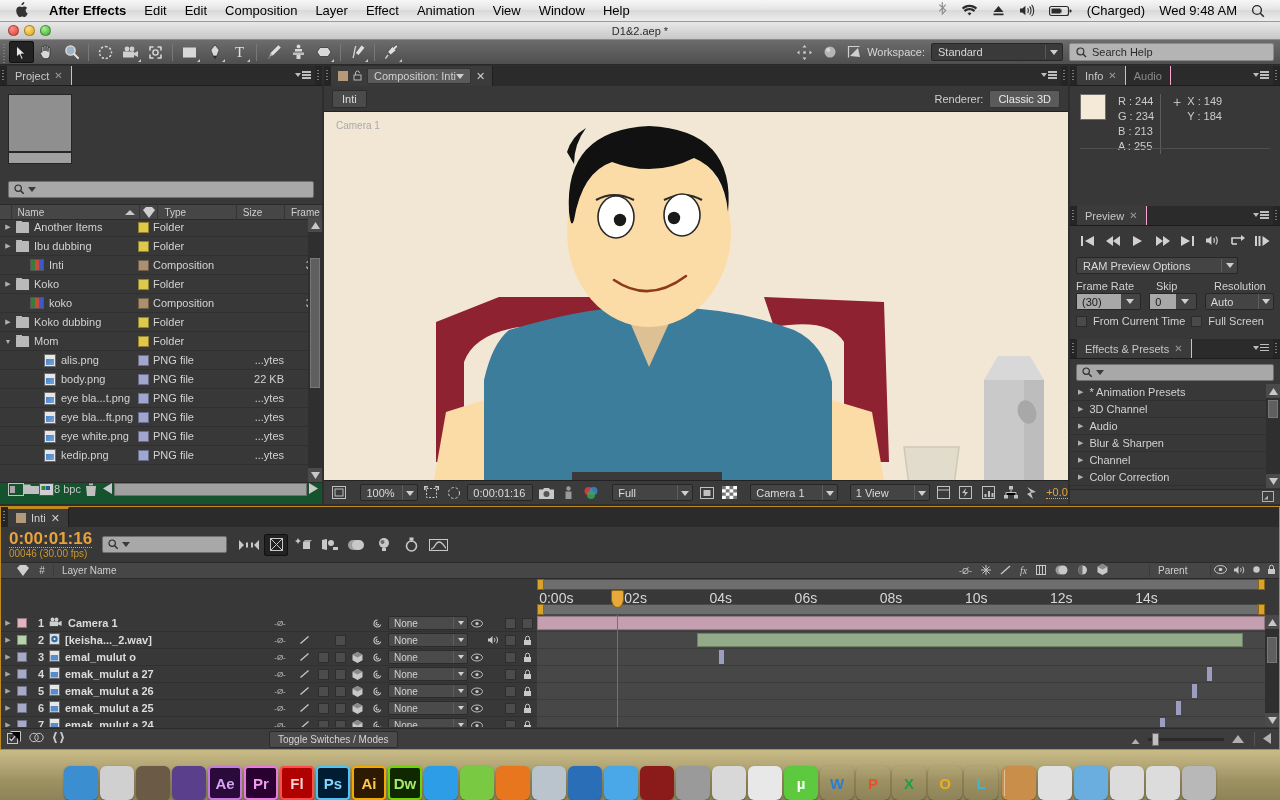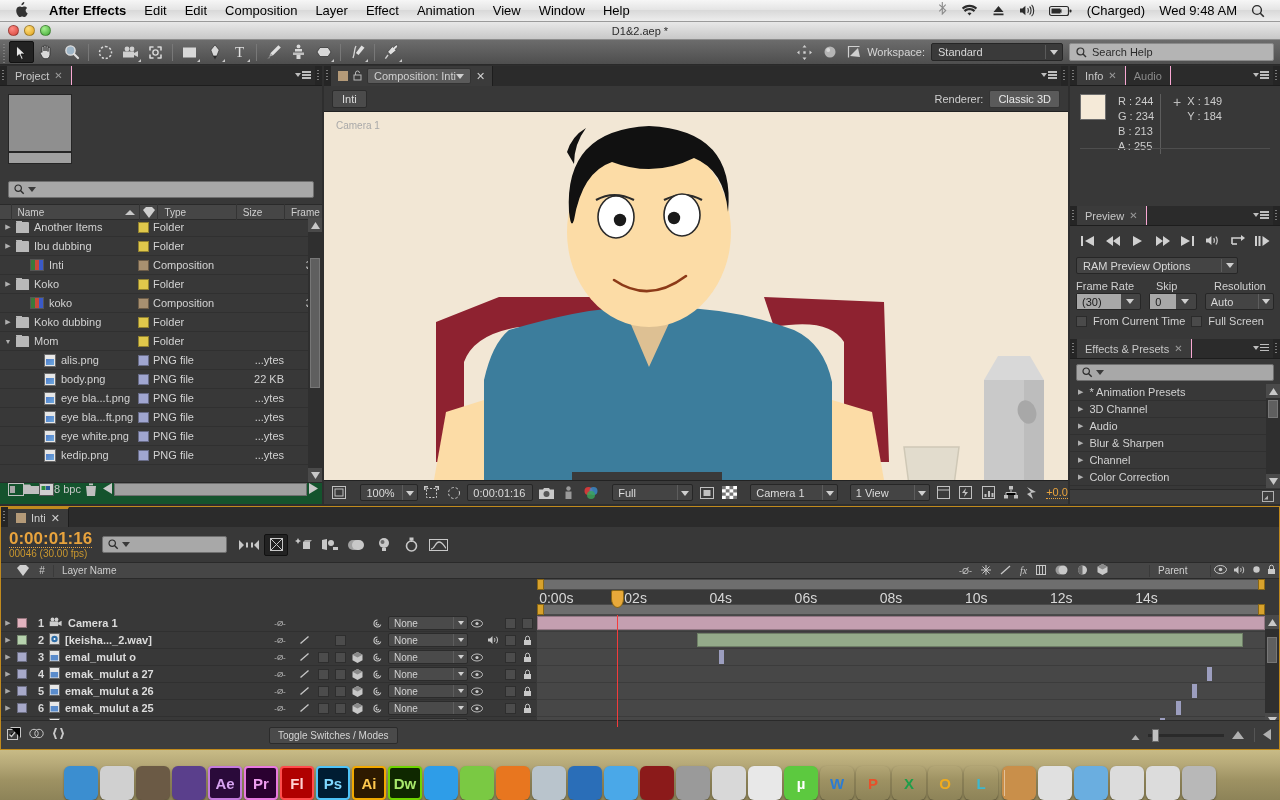--- a/index.html
+++ b/index.html
@@ -247,21 +247,21 @@
   .wa-bar2 { position:absolute; left:0; right:0; top:25px; height:11px; background:#6e6e6e;
     border:1px solid #4a4a4a; }
   .tl-tracks { position:absolute; left:536px; right:14px; top:108px; bottom:22px;
     background:#474747; overflow:hidden; }
   .trow { height:17px; border-bottom:1px solid #3c3c3c; position:relative; }
   .clipbar { position:absolute; top:1px; height:14px; border:1px solid rgba(0,0,0,.25); }
   .kf { position:absolute; background:#9c9ebf; }
   .cti { position:absolute; top:0; bottom:0; width:1px; background:#f43b3b; z-index:9;}
   .cti-head { position:absolute; width:13px; height:18px; background:#e8a93a;
     border:1px solid #8a6715; border-radius:2px 2px 50% 50%; top:11px; z-index:10; }
-  .tl-foot { position:absolute; left:0; right:0; bottom:0; height:29px; background:#3d3d3d;
+  .tl-foot { position:absolute; left:0; right:0; bottom:0; height:21px; background:#3d3d3d;
     border-top:1px solid #2a2a2a; display:flex; align-items:center; padding-left:6px; gap:8px;}
   .toggle-chip { background:#4a4a4a; border:1px solid #2b2b2b; border-radius:2px;
     font-size:10px; color:#d4d4d4; padding:2px 8px; margin-left: 196px; }
   .tl-zoom { margin-left:auto; display:flex; align-items:center; gap:6px; padding-right:8px; }
   .zslider { width:76px; height:3px; background:#2a2a2a; position:relative; }
   .zslider .kn { position:absolute; left:4px; top:-5px; width:7px; height:13px; background:#c0c0c0; border:1px solid #6a6a6a;}
   .tl-scrollv { position:absolute; right:0; top:108px; bottom:22px; width:14px; background:#2f2f2f;}
   .tl-scrollv .thumb { position:absolute; left:2px; right:2px; top:22px; height:26px; background:#5f5f5f; border:1px solid #777;}
 
   

